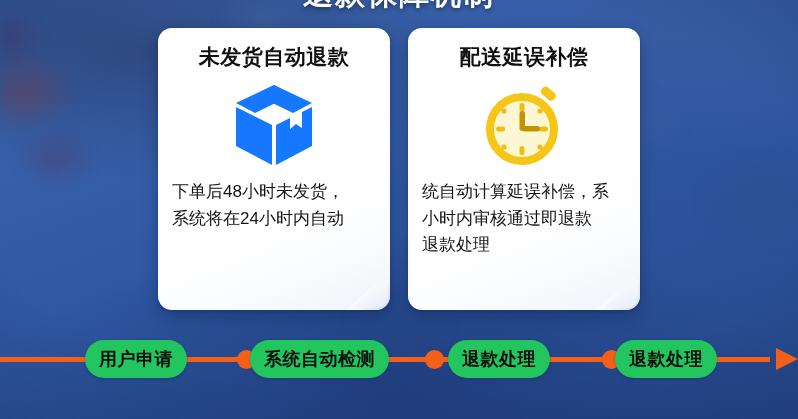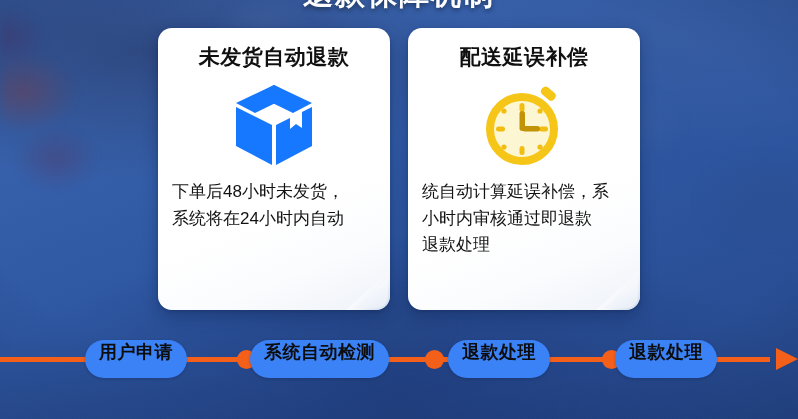--- a/index.html
+++ b/index.html
@@ -187,22 +187,23 @@
     position: absolute;
     top: 0;
     height: 38px;
     display: flex;
     align-items: center;
   }
   .step-pill {
     height: 38px;
     padding: 0 14px;
     border-radius: 19px;
-    background: #3b82f6;
-    display: flex;
+    background: #22c55e;
+    display: flex;
+    align-items: center;
     justify-content: center;
     box-shadow: 0 1px 3px rgba(8,24,60,0.25);
   }
   .step-label {
     font-size: 18px;
     font-weight: bold;
     color: #0d0d0d;
     white-space: nowrap;
     letter-spacing: 0.5px;
   }

